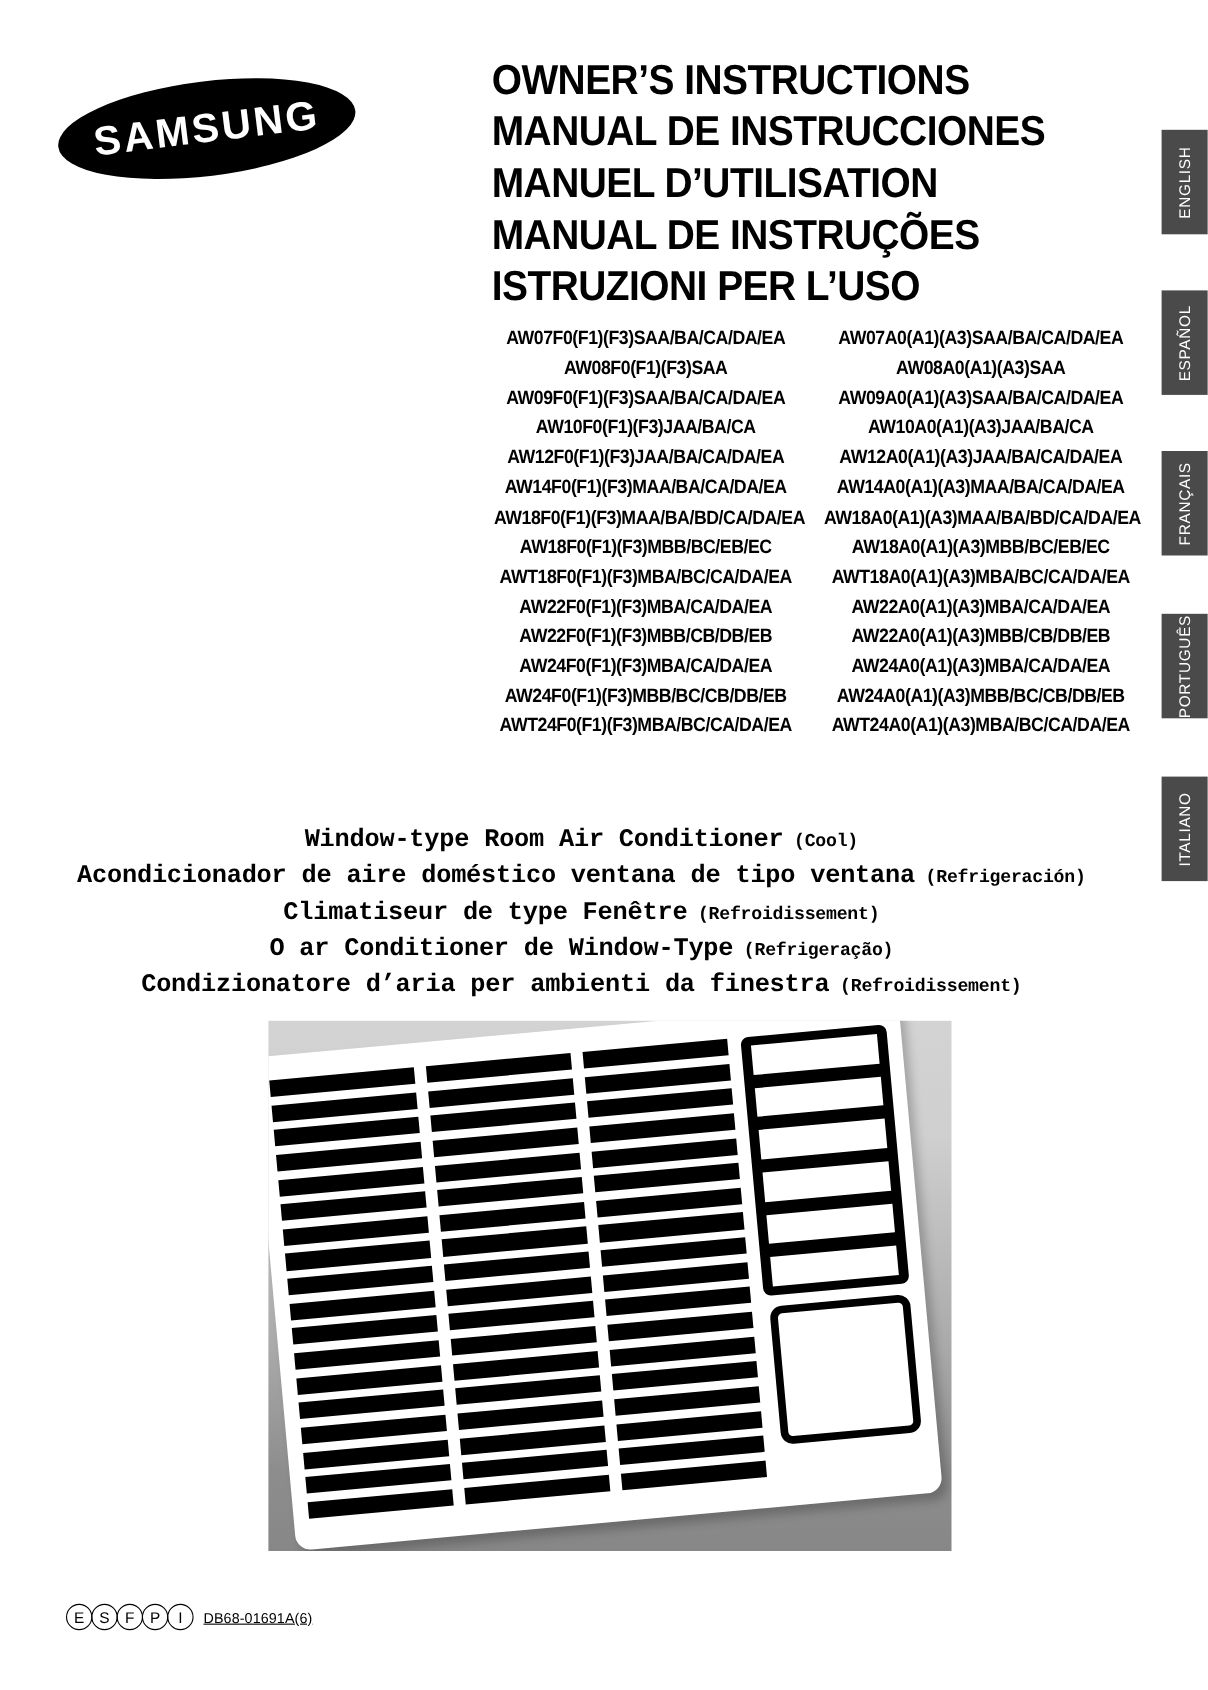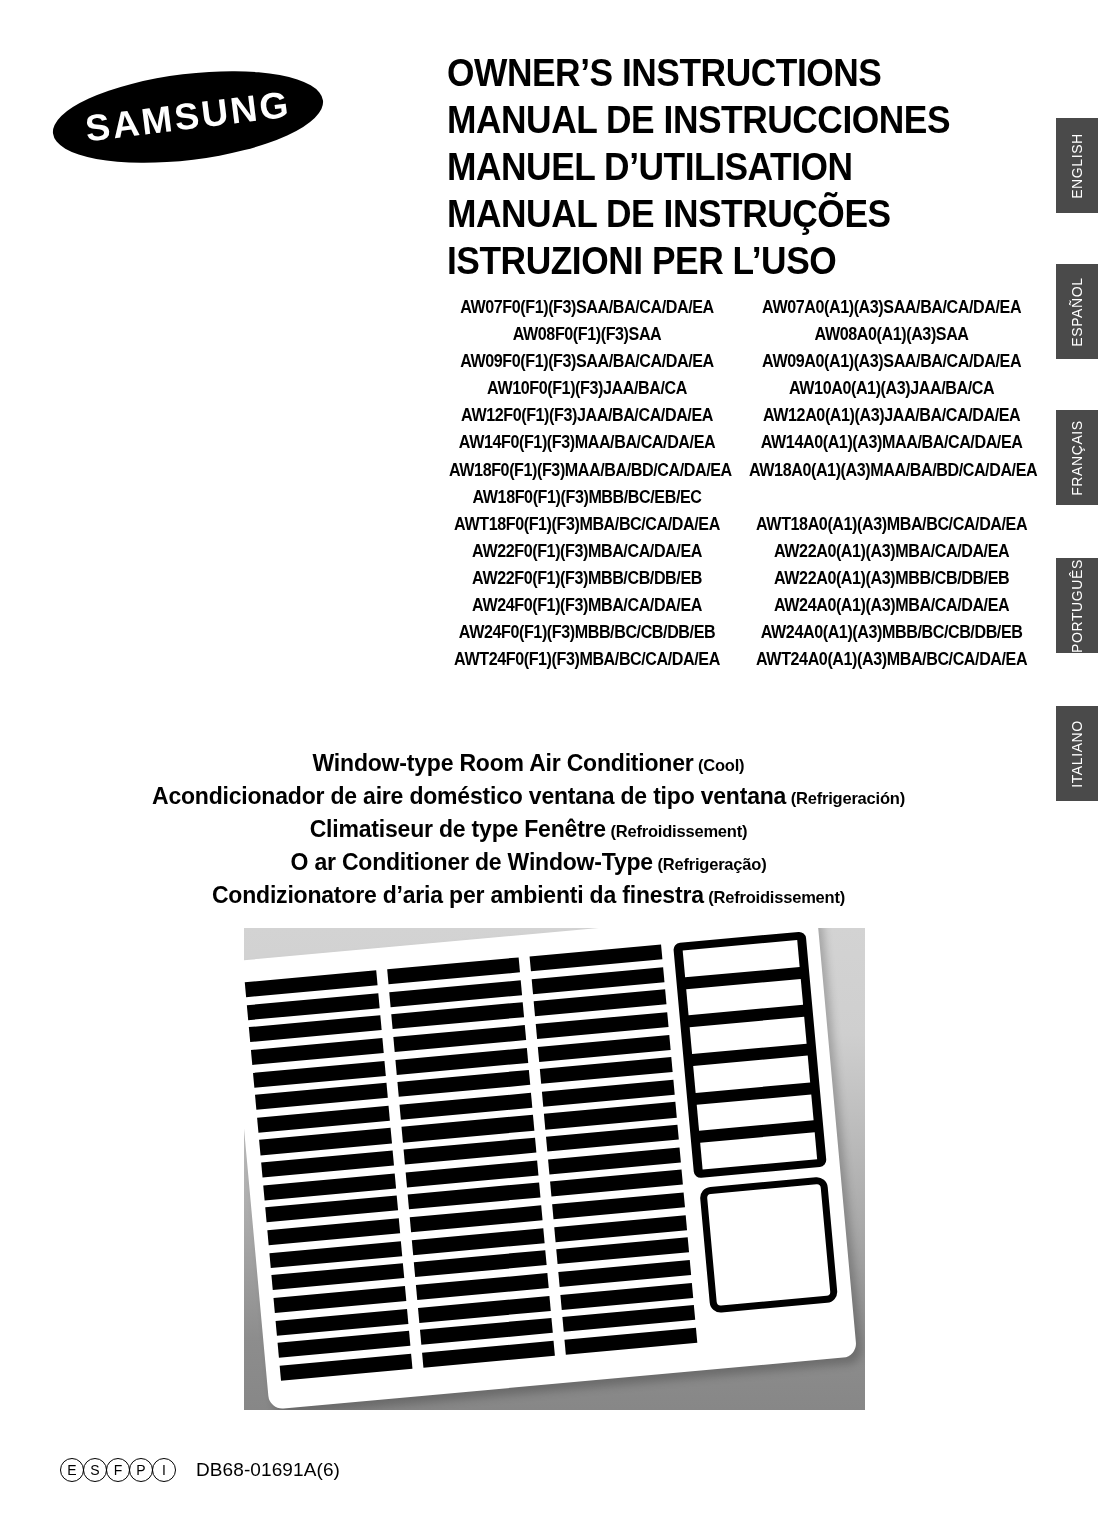--- a/index.html
+++ b/index.html
@@ -102,21 +102,21 @@
 
   
   #product-desc {
     position: absolute;
     left: 0;
     top: 748px;
     width: 1040px;
     text-align: center;
   }
   #product-desc .desc-line {
-    font-family: Liberation Sans, sans-serif;
+    font-family: Liberation Mono, monospace;
     font-weight: bold;
     line-height: 31px;
     white-space: nowrap;
     padding-left: 17px;
   }
   #product-desc .desc-main {
     font-size: 23px;
     letter-spacing: -0.2px;
   }
   #product-desc .desc-paren {
@@ -236,23 +236,24 @@
     height: 24px;
     border: 1.4px solid #000000;
     border-radius: 50%;
     font-family: "Liberation Sans", sans-serif;
     font-size: 14px;
     margin-right: -1px;
     box-sizing: border-box;
   }
   #footer .doc-code {
     font-family: "Liberation Sans", sans-serif;
-    font-size: 19px;
-    margin-left: 21px;
+    font-size: 13px;
+    margin-left: 10px;
     letter-spacing: 0.1px;
+    text-decoration: underline;
   }
 </style>
 </head>
 <body>
 
 <div id="samsung-logo">
   <div class="ellipse"></div>
   <div class="wordmark">SAMSUNG</div>
 </div>
 
@@ -317,20 +318,23 @@
     <div class="model-col-left">
         <div class="model-text">AW18F0(F1)(F3)MAA/BA/BD/CA/DA/EA</div>
       </div>
     <div class="model-col-right">
         <div class="model-text">AW18A0(A1)(A3)MAA/BA/BD/CA/DA/EA</div>
       </div>
   </div>
   <div class="model-row">
     <div class="model-col-left">
         <div class="model-text">AW18F0(F1)(F3)MBB/BC/EB/EC</div>
+      </div>
+    <div class="model-col-right">
+        <div class="model-text">AW18A0(A1)(A3)MBB/BC/EB/EC</div>
       </div>
   </div>
   <div class="model-row">
     <div class="model-col-left">
         <div class="model-text">AWT18F0(F1)(F3)MBA/BC/CA/DA/EA</div>
       </div>
     <div class="model-col-right">
         <div class="model-text">AWT18A0(A1)(A3)MBA/BC/CA/DA/EA</div>
       </div>
   </div>

